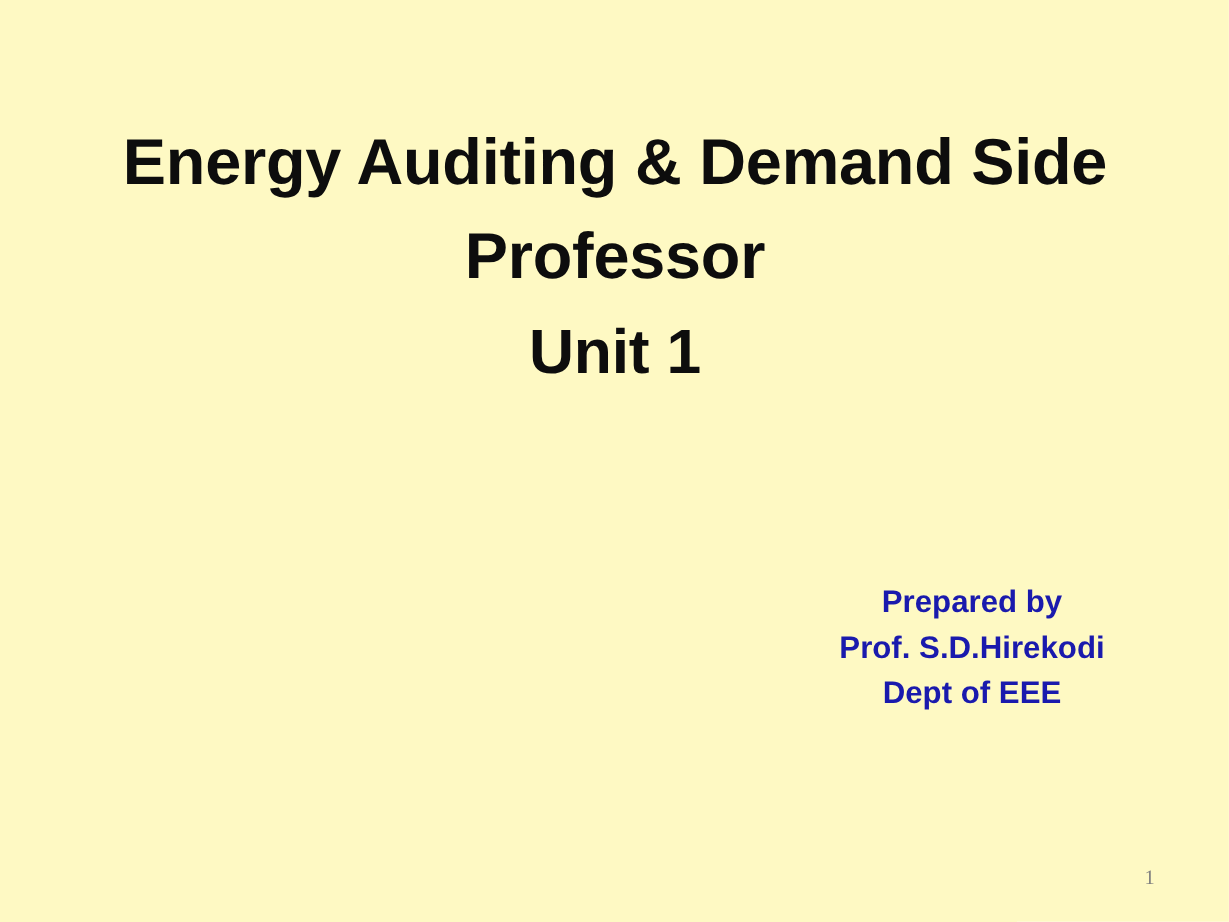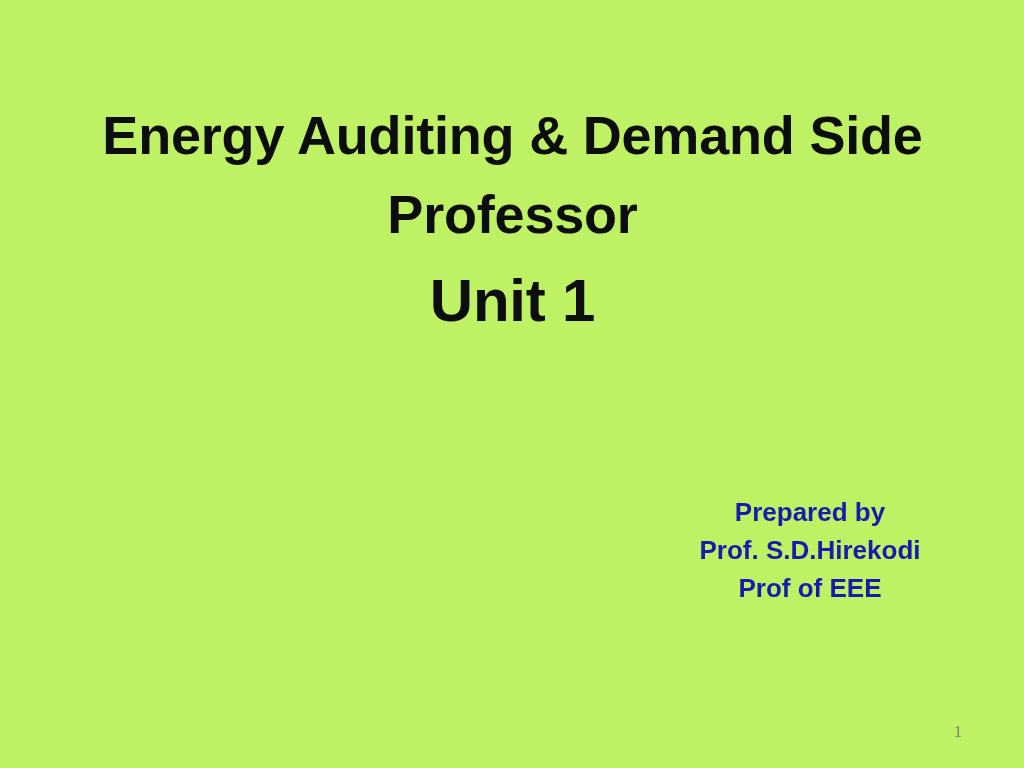--- a/index.html
+++ b/index.html
@@ -12,21 +12,21 @@
     height: 768px;
     background: #FFFFFF;
     font-family: "Liberation Sans", "DejaVu Sans", sans-serif;
     overflow: hidden;
   }
 
   .slide {
     position: relative;
     width: 1024px;
     height: 768px;
-    background: #bef264;
+    background: #fef9c3;
     box-sizing: border-box;
   }
 
   
   .title-block {
     position: absolute;
     left: 60px;
     top: 96px;
     width: 905px;
     text-align: center;
@@ -40,37 +40,37 @@
     white-space: nowrap;
   }
 
   .title-main {
     font-size: 54px;
     line-height: 1.47;
     color: #0D0D0D;
   }
 
   .title-unit {
-    font-size: 60px;
+    font-size: 52px;
     line-height: 1.52;
     color: #0D0D0D;
   }
 
   .title-intro {
     font-size: 48px;
     line-height: 1.38;
     color: #C00000;
     letter-spacing: 0.3px;
   }
 
   
   .credits-block {
     position: absolute;
     left: 640px;
-    top: 493px;
+    top: 482px;
     width: 340px;
     text-align: center;
   }
 
   .credit-line {
     display: block;
     font-size: 26px;
     font-weight: bold;
     line-height: 38px;
     color: #1A1AAD;
@@ -97,18 +97,18 @@
 
   <div class="title-block">
     <span class="title-line title-main">Energy Auditing &amp; Demand Side</span>
     <span class="title-line title-main">Professor</span>
     <span class="title-line title-unit">Unit 1</span>
   </div>
 
   <div class="credits-block">
     <span class="credit-line">Prepared by</span>
     <span class="credit-line">Prof. S.D.Hirekodi</span>
-    <span class="credit-line">Prof of EEE</span>
+    <span class="credit-line">Dept of EEE</span>
   </div>
 
   <div class="page-number">1</div>
 
 </div>
 
 </body></html>

